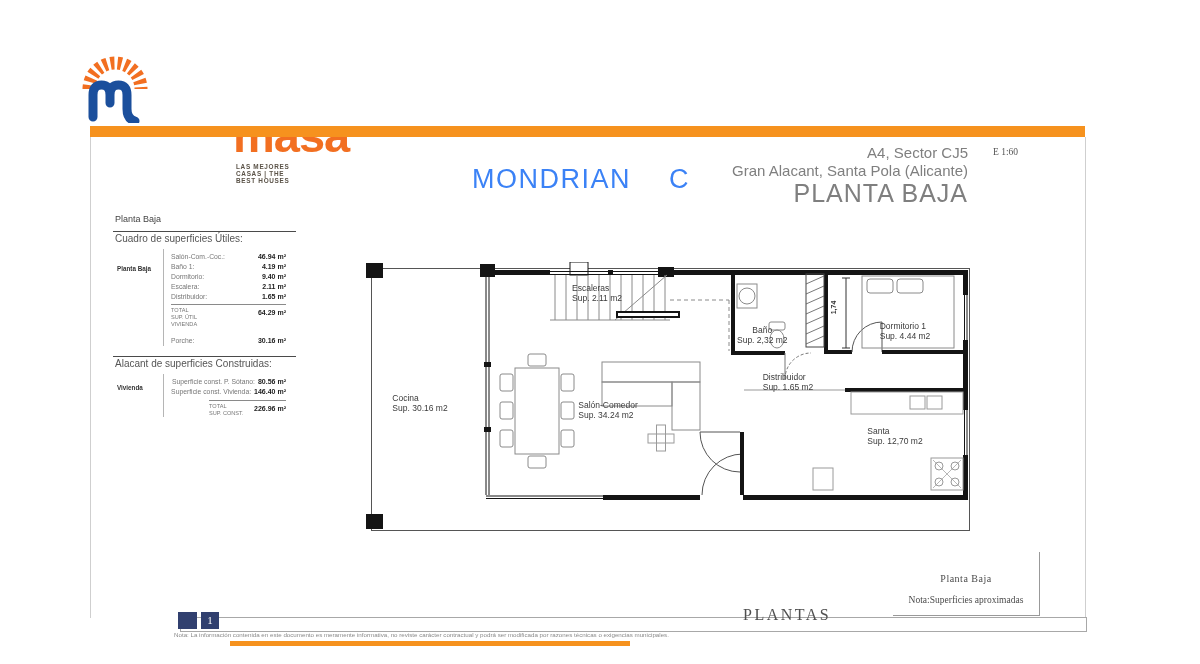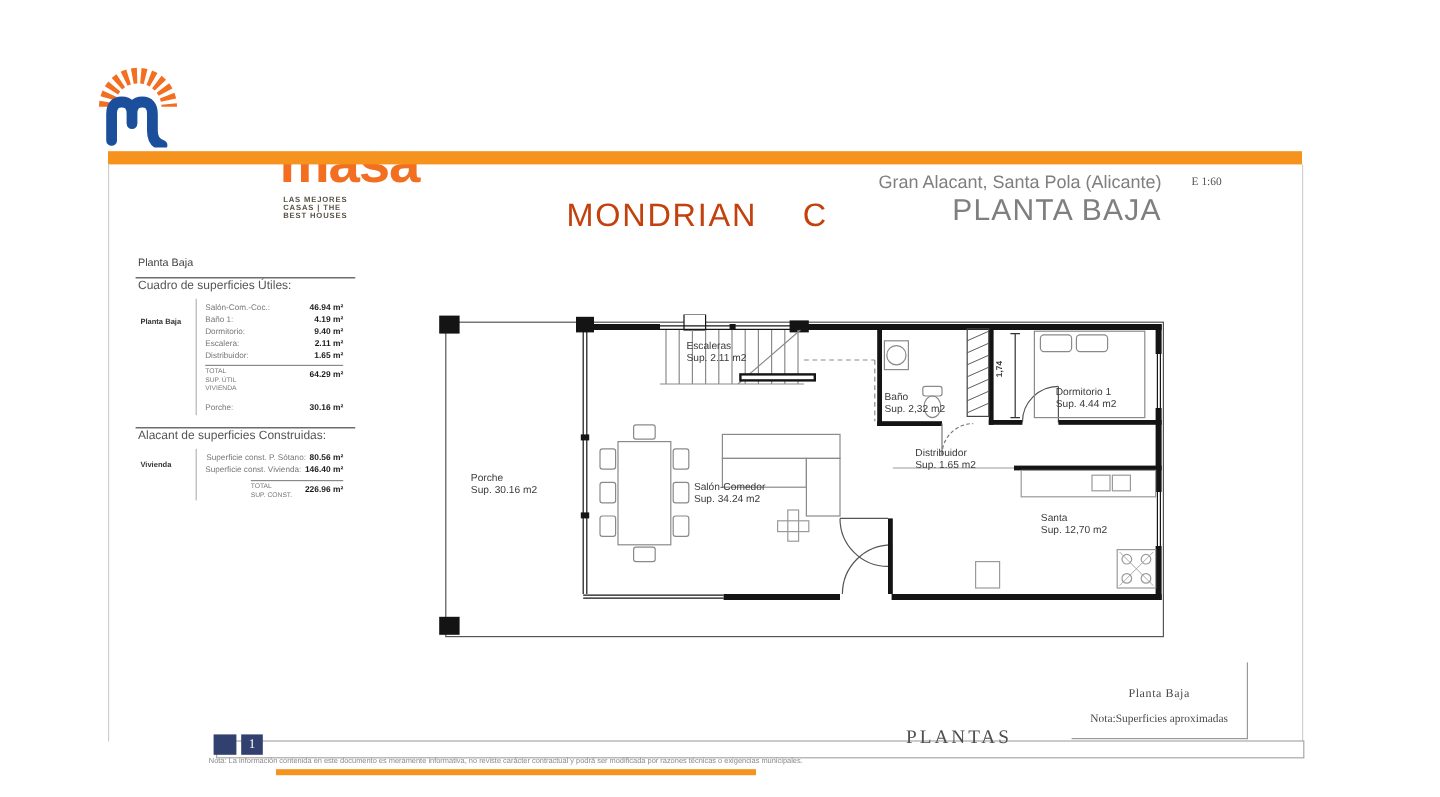--- a/index.html
+++ b/index.html
@@ -12,21 +12,21 @@
          color:#F26F21;letter-spacing:-1px;line-height:1;}
   .tagline{position:absolute;left:156px;top:108px;font-size:6.4px;letter-spacing:.7px;
            color:#5a5247;font-weight:bold;}
 
   
   .topbar{position:absolute;left:90px;top:126px;width:995px;height:11px;background:#F6921E;}
   .frame-left{position:absolute;left:90px;top:137px;height:481px;border-left:1px solid #cfcfcf;}
   .frame-right{position:absolute;left:1085px;top:137px;height:481px;border-left:1px solid #cfcfcf;}
 
   
-  .model-title{position:absolute;left:472px;top:164px;font-size:27px;color:#c2410c;letter-spacing:1.5px;}
+  .model-title{position:absolute;left:472px;top:164px;font-size:27px;color:#3b82f6;letter-spacing:1.5px;}
   .model-title .variant{margin-left:38px;}
   .head-right{position:absolute;right:232px;top:144px;text-align:right;color:#7f7f7f;}
   .head-right .l1{font-size:15px;line-height:18px;}
   .head-right .l2{font-size:15px;line-height:18px;}
   .head-right .l3{font-size:25px;line-height:27px;letter-spacing:1px;}
   .scale{position:absolute;left:993px;top:147px;font-family:"Liberation Serif",serif;
          font-size:9.5px;color:#555;}
 
   
   .panel{position:absolute;left:113px;top:214px;width:183px;color:#666;}
@@ -58,21 +58,21 @@
              font-size:7px;font-weight:bold;color:#333;}
 
   
   .caption-box{position:absolute;left:893px;top:552px;width:146px;height:63px;
                border-right:1px solid #999;border-bottom:1px solid #999;
                font-family:"Liberation Serif",serif;color:#4a4a4a;text-align:center;}
   .caption-box .cap{margin-top:21px;font-size:10px;letter-spacing:.5px;}
   .caption-box .note{margin-top:11px;font-size:9.5px;}
   .strip{position:absolute;left:180px;top:617px;width:905px;height:13px;border:1px solid #a8a8a8;}
   .plantas{position:absolute;left:743px;top:606px;font-family:"Liberation Serif",serif;
-           font-size:16px;letter-spacing:2.5px;color:#4f4f4f;margin-left:12px;}
+           font-size:16px;letter-spacing:2.5px;color:#4f4f4f;}
   .sq1{position:absolute;left:178px;top:612px;width:19px;height:17px;background:#31406F;}
   .sq2{position:absolute;left:201px;top:612px;width:18px;height:17px;background:#31406F;
        color:#fff;font-family:"Liberation Serif",serif;font-size:11px;text-align:center;line-height:17px;}
   .disclaimer{position:absolute;left:174px;top:631px;font-size:6.2px;color:#8a8a8a;white-space:nowrap;}
   .orange-strip{position:absolute;left:230px;top:641px;width:400px;height:5px;background:#F6921E;}
 </style>
 </head>
 <body>
 
 <div class="page">
@@ -87,20 +87,21 @@
   </div>
 
   <div class="topbar"></div>
   <div class="frame-left"></div>
   <div class="frame-right"></div>
 
   <div class="model-title">
     <span>MONDRIAN</span><span class="variant">C</span>
   </div>
   <div class="head-right">
+    <div class="l1">A4, Sector CJ5</div>
     <div class="l2">Gran Alacant, Santa Pola (Alicante)</div>
     <div class="l3">PLANTA BAJA</div>
   </div>
   <div class="scale">E 1:60</div>
 
   <div class="panel">
     <div class="floor-lab">Planta Baja</div>
 
     <div class="sec-title">Cuadro de superficies Útiles:</div>
     <div class="tbl">
@@ -266,28 +267,28 @@
 
       <rect x="283" y="172" width="26" height="9" fill="none" stroke="#9a9a9a"></rect>
       <rect x="291.5" y="163" width="9" height="26" fill="none" stroke="#9a9a9a"></rect>
     </svg>
 
     <div class="room-label" style="left:232px;top:21px;">
       <div>Escaleras</div>
         <div>Sup. 2.11 m2</div>
     </div>
     <div class="room-label" style="left:55px;top:131px;">
-      <div>Porche</div>
+      <div>Cocina</div>
         <div>Sup. 30.16 m2</div>
     </div>
     <div class="room-label" style="left:243px;top:138px;">
       <div>Salón-Comedor</div>
         <div>Sup. 34.24 m2</div>
     </div>
-    <div class="room-label la" style="left:372px;top:63px;">
+    <div class="room-label la" style="left:372px;top:63px;text-align:center;">
       <div>Baño</div>
         <div>Sup. 2,32 m2</div>
     </div>
     <div class="room-label" style="left:423px;top:110px;">
       <div>Distribuidor</div>
         <div>Sup. 1.65 m2</div>
     </div>
     <div class="room-label" style="left:540px;top:43px;margin-top:16px;">
       <div>Dormitorio 1</div>
         <div>Sup. 4.44 m2</div>

